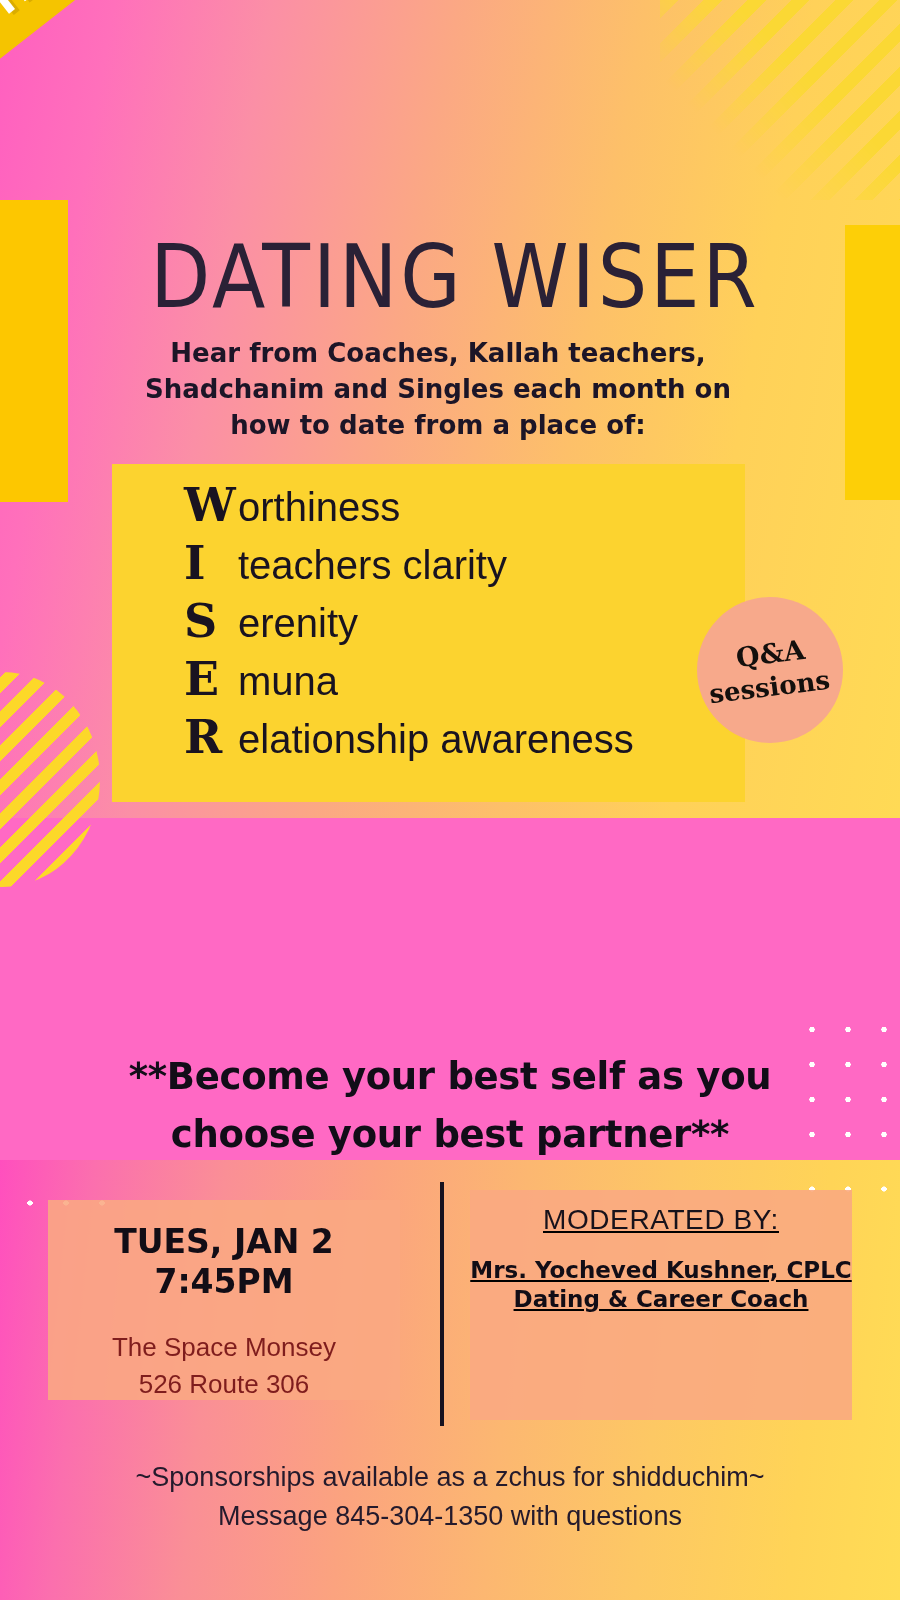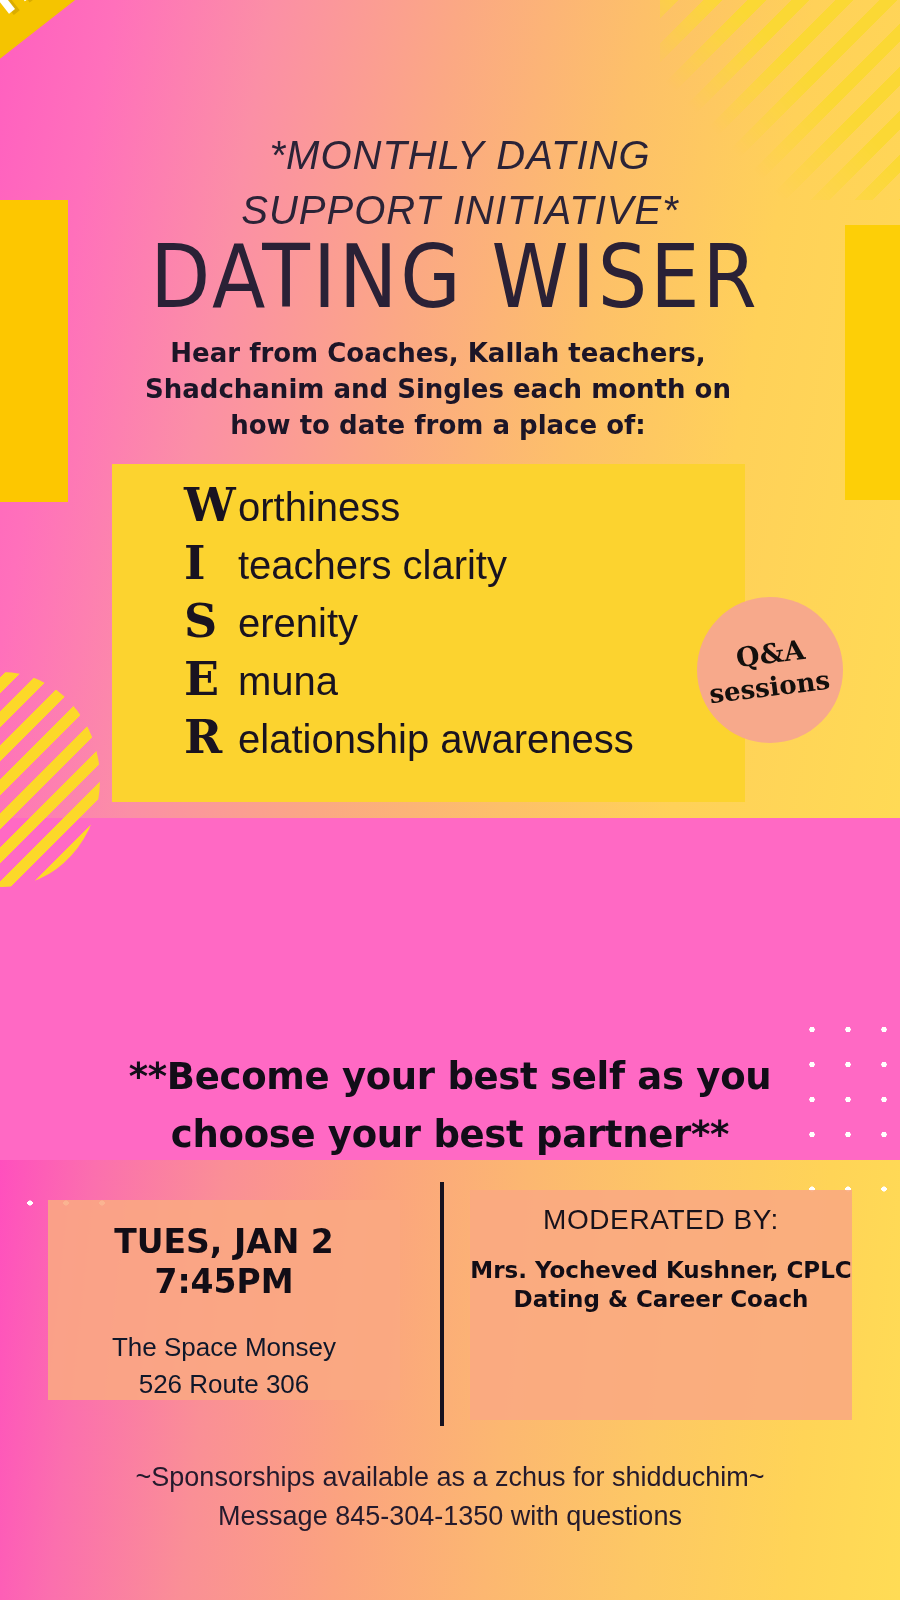--- a/index.html
+++ b/index.html
@@ -218,28 +218,28 @@
     font-family:"DejaVu Sans", sans-serif;font-weight:700;
     font-size:33px;line-height:1.2;color:#120d16;text-align:center;
   }
   .when-time{
     font-family:"DejaVu Sans", sans-serif;font-weight:700;
     font-size:33px;line-height:1.2;color:#120d16;text-align:center;
   }
   .when-venue{
     margin-top:28px;
     font-family:"Liberation Sans", sans-serif;font-weight:400;
-    font-size:26px;line-height:1.4;color:#0f172a;text-align:center;
+    font-size:26px;line-height:1.4;color:#7f1d1d;text-align:center;
     white-space:pre-line;
   }
   .panel-who{
     position:absolute;left:470px;top:1190px;width:382px;height:230px;
     background:rgba(249,168,130,.88);
     display:flex;flex-direction:column;align-items:center;
-    padding-top:14px;box-sizing:border-box;
+    padding-top:14px;box-sizing:border-box;text-decoration:underline;
   }
   .who-heading{
     font-family:"Liberation Sans", sans-serif;font-weight:400;
     font-size:28px;letter-spacing:0.6px;color:#17121b;
   }
   .who-block{
     margin-top:20px;text-align:center;
     font-family:"DejaVu Sans", sans-serif;font-weight:700;
     font-size:23px;line-height:1.28;color:#120d16;
     white-space:pre-line;
@@ -269,22 +269,20 @@
   <div class="stripes-circle"></div>
   <div class="dots-right"></div>
   <div class="dots-left"></div>
   <div class="dots-bottomright"></div>
 
   <div class="ribbon">
     <div class="ribbon-text">Now at
 ‘The Space’</div>
   </div>
 
-  <div class="kicker">*MONTHLY DATING
-SUPPORT INITIATIVE*</div>
   <div class="title">DATING WISER</div>
   <div class="lede">Hear from Coaches, Kallah teachers,
 Shadchanim and Singles each month on
 how to date from a place of:</div>
 
   <div class="wiser-box">
     <ul class="wiser-list">
       <li class="wiser-row">
         <span class="wiser-initial">W</span>
         <span class="wiser-word">orthiness</span>

